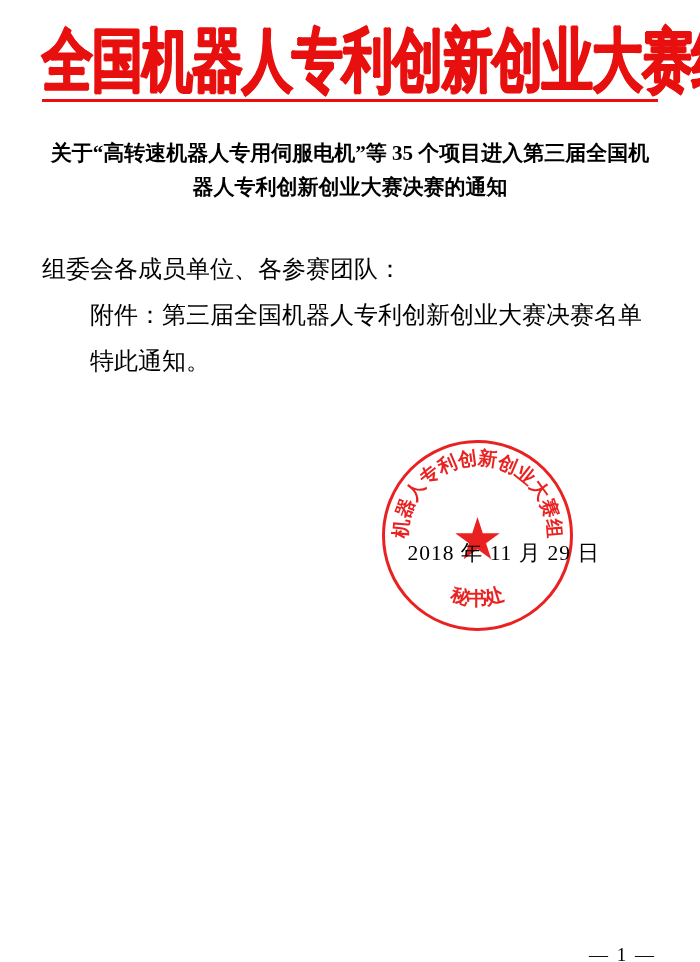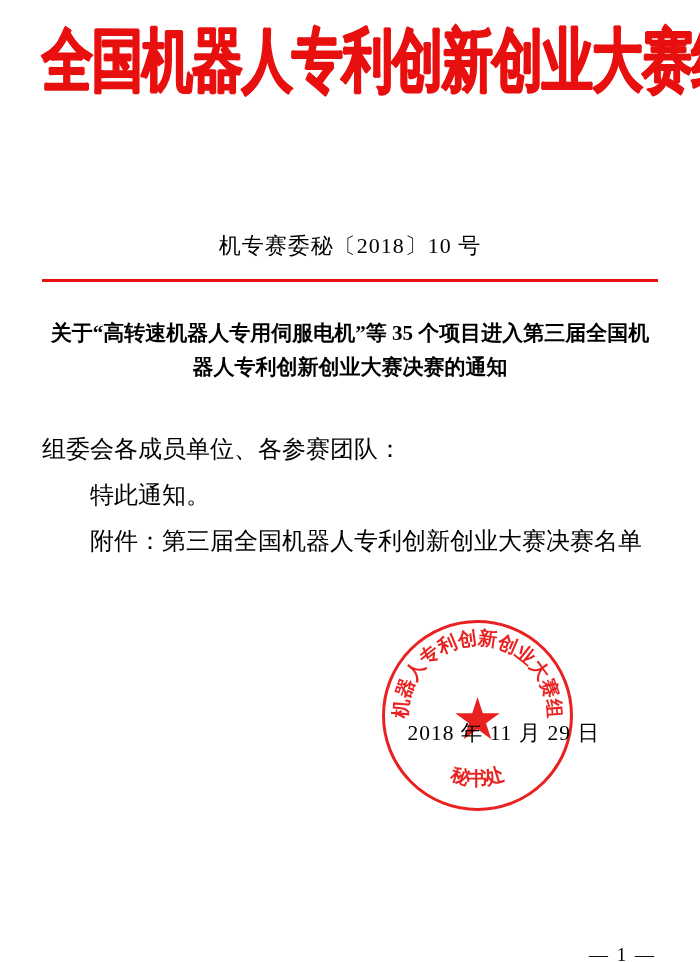--- a/index.html
+++ b/index.html
@@ -156,30 +156,29 @@
     letter-spacing: 2px;
   }
 </style>
 </head>
 <body>
 
 <div class="page">
 
   <div class="letterhead">全国机器人专利创新创业大赛组委会秘书处</div>
 
-  <div class="doc-number">机专赛委秘〔2018〕10 号</div>
 
   <div class="red-rule"></div>
 
   <div class="doc-title">关于“高转速机器人专用伺服电机”等 35 个项目进入第三届全国机器人专利创新创业大赛决赛的通知</div>
 
   <div class="body-block">
     <p>组委会各成员单位、各参赛团队：</p>
+    <p class="indent2">附件：第三届全国机器人专利创新创业大赛决赛名单</p>
     <p class="indent2">特此通知。</p>
-    <p class="indent2">附件：第三届全国机器人专利创新创业大赛决赛名单</p>
   </div>
 
   <div class="sign-area">
 
     <div class="seal">
       <div class="seal-inner">
         <svg viewBox="0 0 185 185" width="185" height="185" aria-hidden="true">
           <defs>
             <path id="arcTop" d="M 22,92 A 70,70 0 0 1 163,92"></path>
             <path id="arcBottom" d="M 45,140 A 62,62 0 0 0 140,140"></path>

